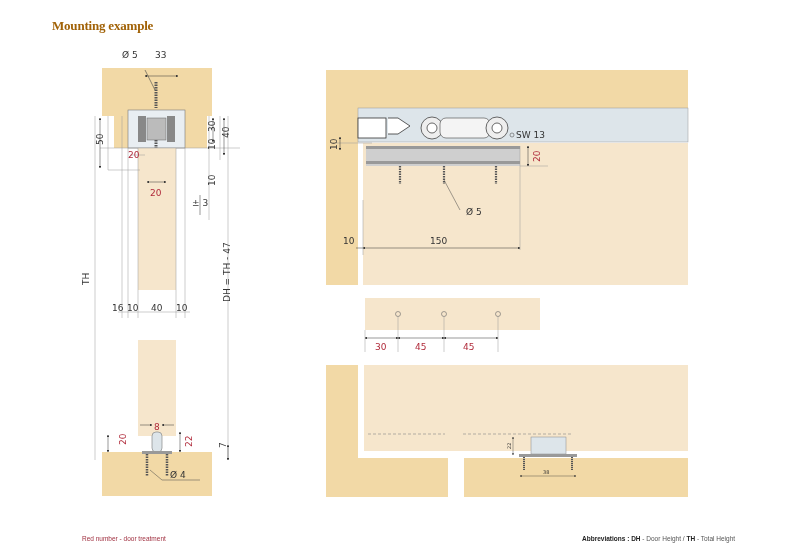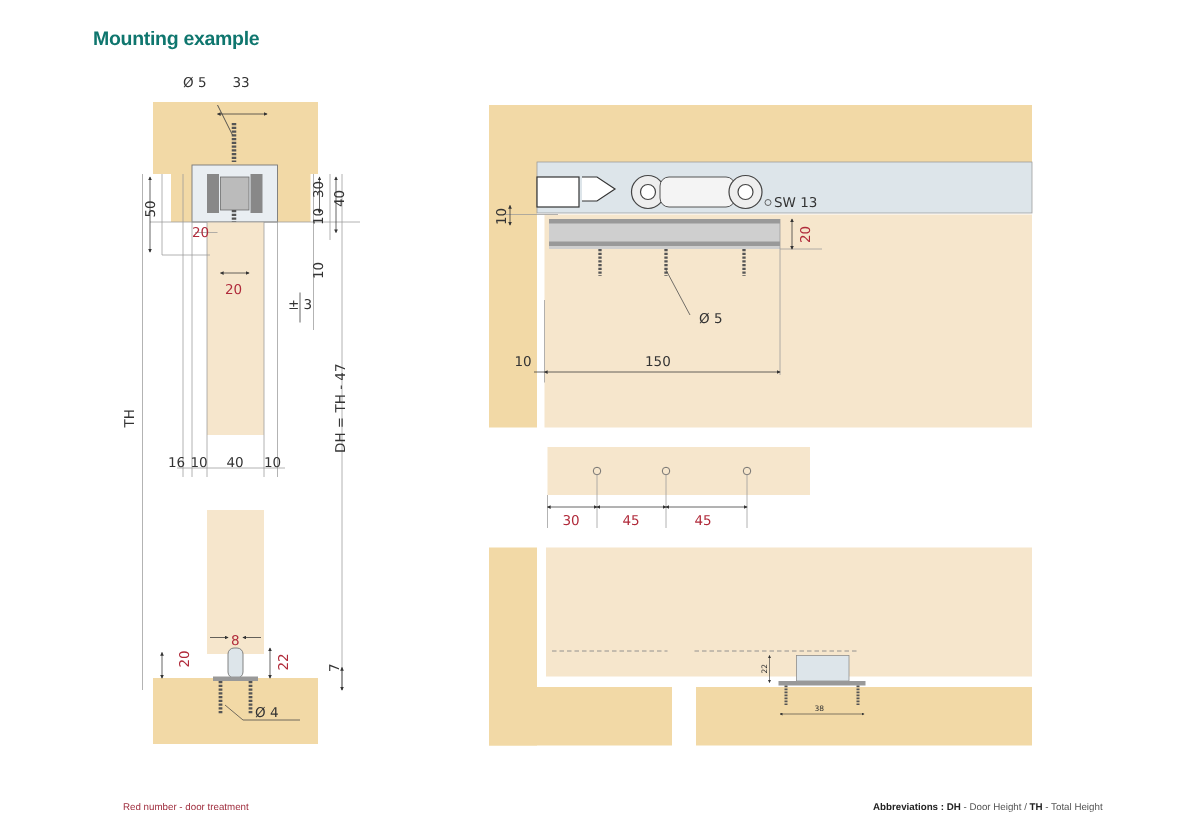--- a/index.html
+++ b/index.html
@@ -1,17 +1,17 @@
 <!DOCTYPE html>
 <html><head>
 <meta charset="utf-8">
 <style>
   html, body { margin: 0; padding: 0; background: #ffffff; }
   body { width: 800px; height: 558px; position: relative; overflow: hidden; font-family: "Liberation Sans", sans-serif; }
-  .title { position: absolute; left: 62px; top: 18px; font-size: 13px; font-weight: bold; color: #0f766e; font-family: Liberation Sans, sans-serif; letter-spacing: -0.2px; }
+  .title { position: absolute; left: 52px; top: 18px; font-size: 13px; font-weight: bold; color: #a16207; font-family: Liberation Serif, serif; letter-spacing: -0.2px; }
   .footer-left { position: absolute; left: 82px; top: 535px; font-size: 6.5px; color: #a03040; }
   .footer-right { position: absolute; left: 582px; top: 535px; font-size: 6.5px; color: #555; }
   .footer-right b { color: #222; }
   svg { position: absolute; left: 0; top: 0; }
   .dim { font-family: "DejaVu Sans", sans-serif; font-size: 9px; fill: #333; }
   .red { fill: #b02a3a; }
 </style>
 </head>
 <body>
 

